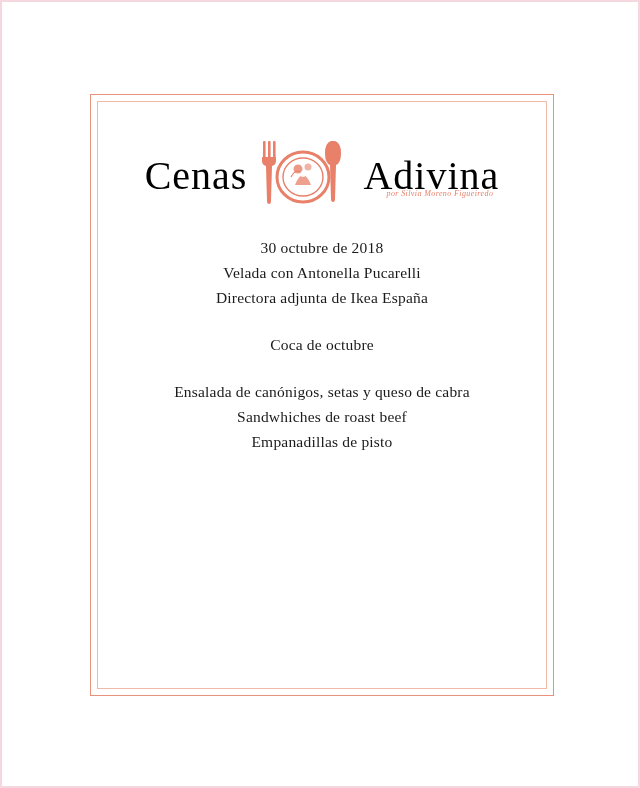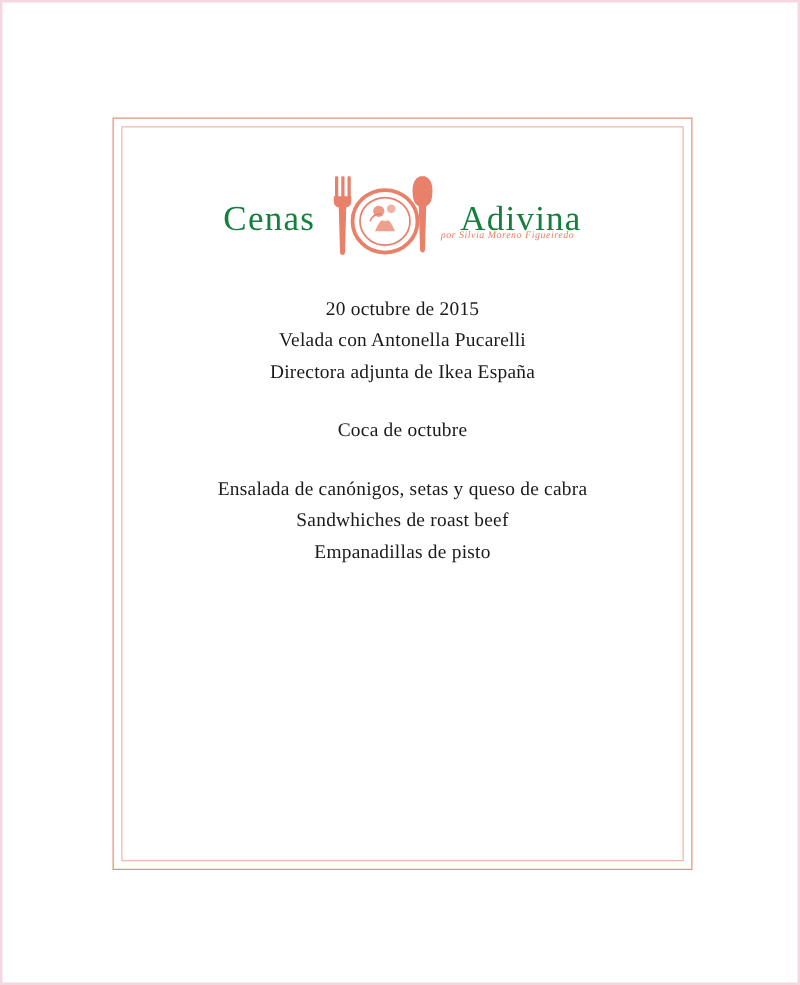--- a/index.html
+++ b/index.html
@@ -51,23 +51,23 @@
   }
   .logo {
     position: relative;
     display: flex;
     align-items: center;
     justify-content: center;
     height: 90px;
   }
   .logo-word {
     font-family: "Liberation Serif", serif;
-    font-size: 28px;
+    font-size: 40px;
     letter-spacing: 1px;
-    color: #15803d;
+    color: #000000;
     line-height: 1;
     font-weight: 400;
   }
   .logo-word.left {
     margin-right: 4px;
   }
   .logo-word.right {
     margin-left: 8px;
   }
   .logo-center {
@@ -153,21 +153,21 @@
           <span class="logo-word right">Adivina</span>
           <span class="logo-sub">por Silvia Moreno Figueiredo</span>
         </span>
 
       </div>
     </div>
 
     <div class="content">
 
       <div class="group">
-        <div class="line">20 octubre de 2015</div>
+        <div class="line">30 octubre de 2018</div>
         <div class="line">Velada con Antonella Pucarelli</div>
         <div class="line">Directora adjunta de Ikea España</div>
       </div>
 
       <div class="group">
         <div class="line">Coca de octubre</div>
       </div>
 
       <div class="group">
         <div class="line">Ensalada de canónigos, setas y queso de cabra</div>

